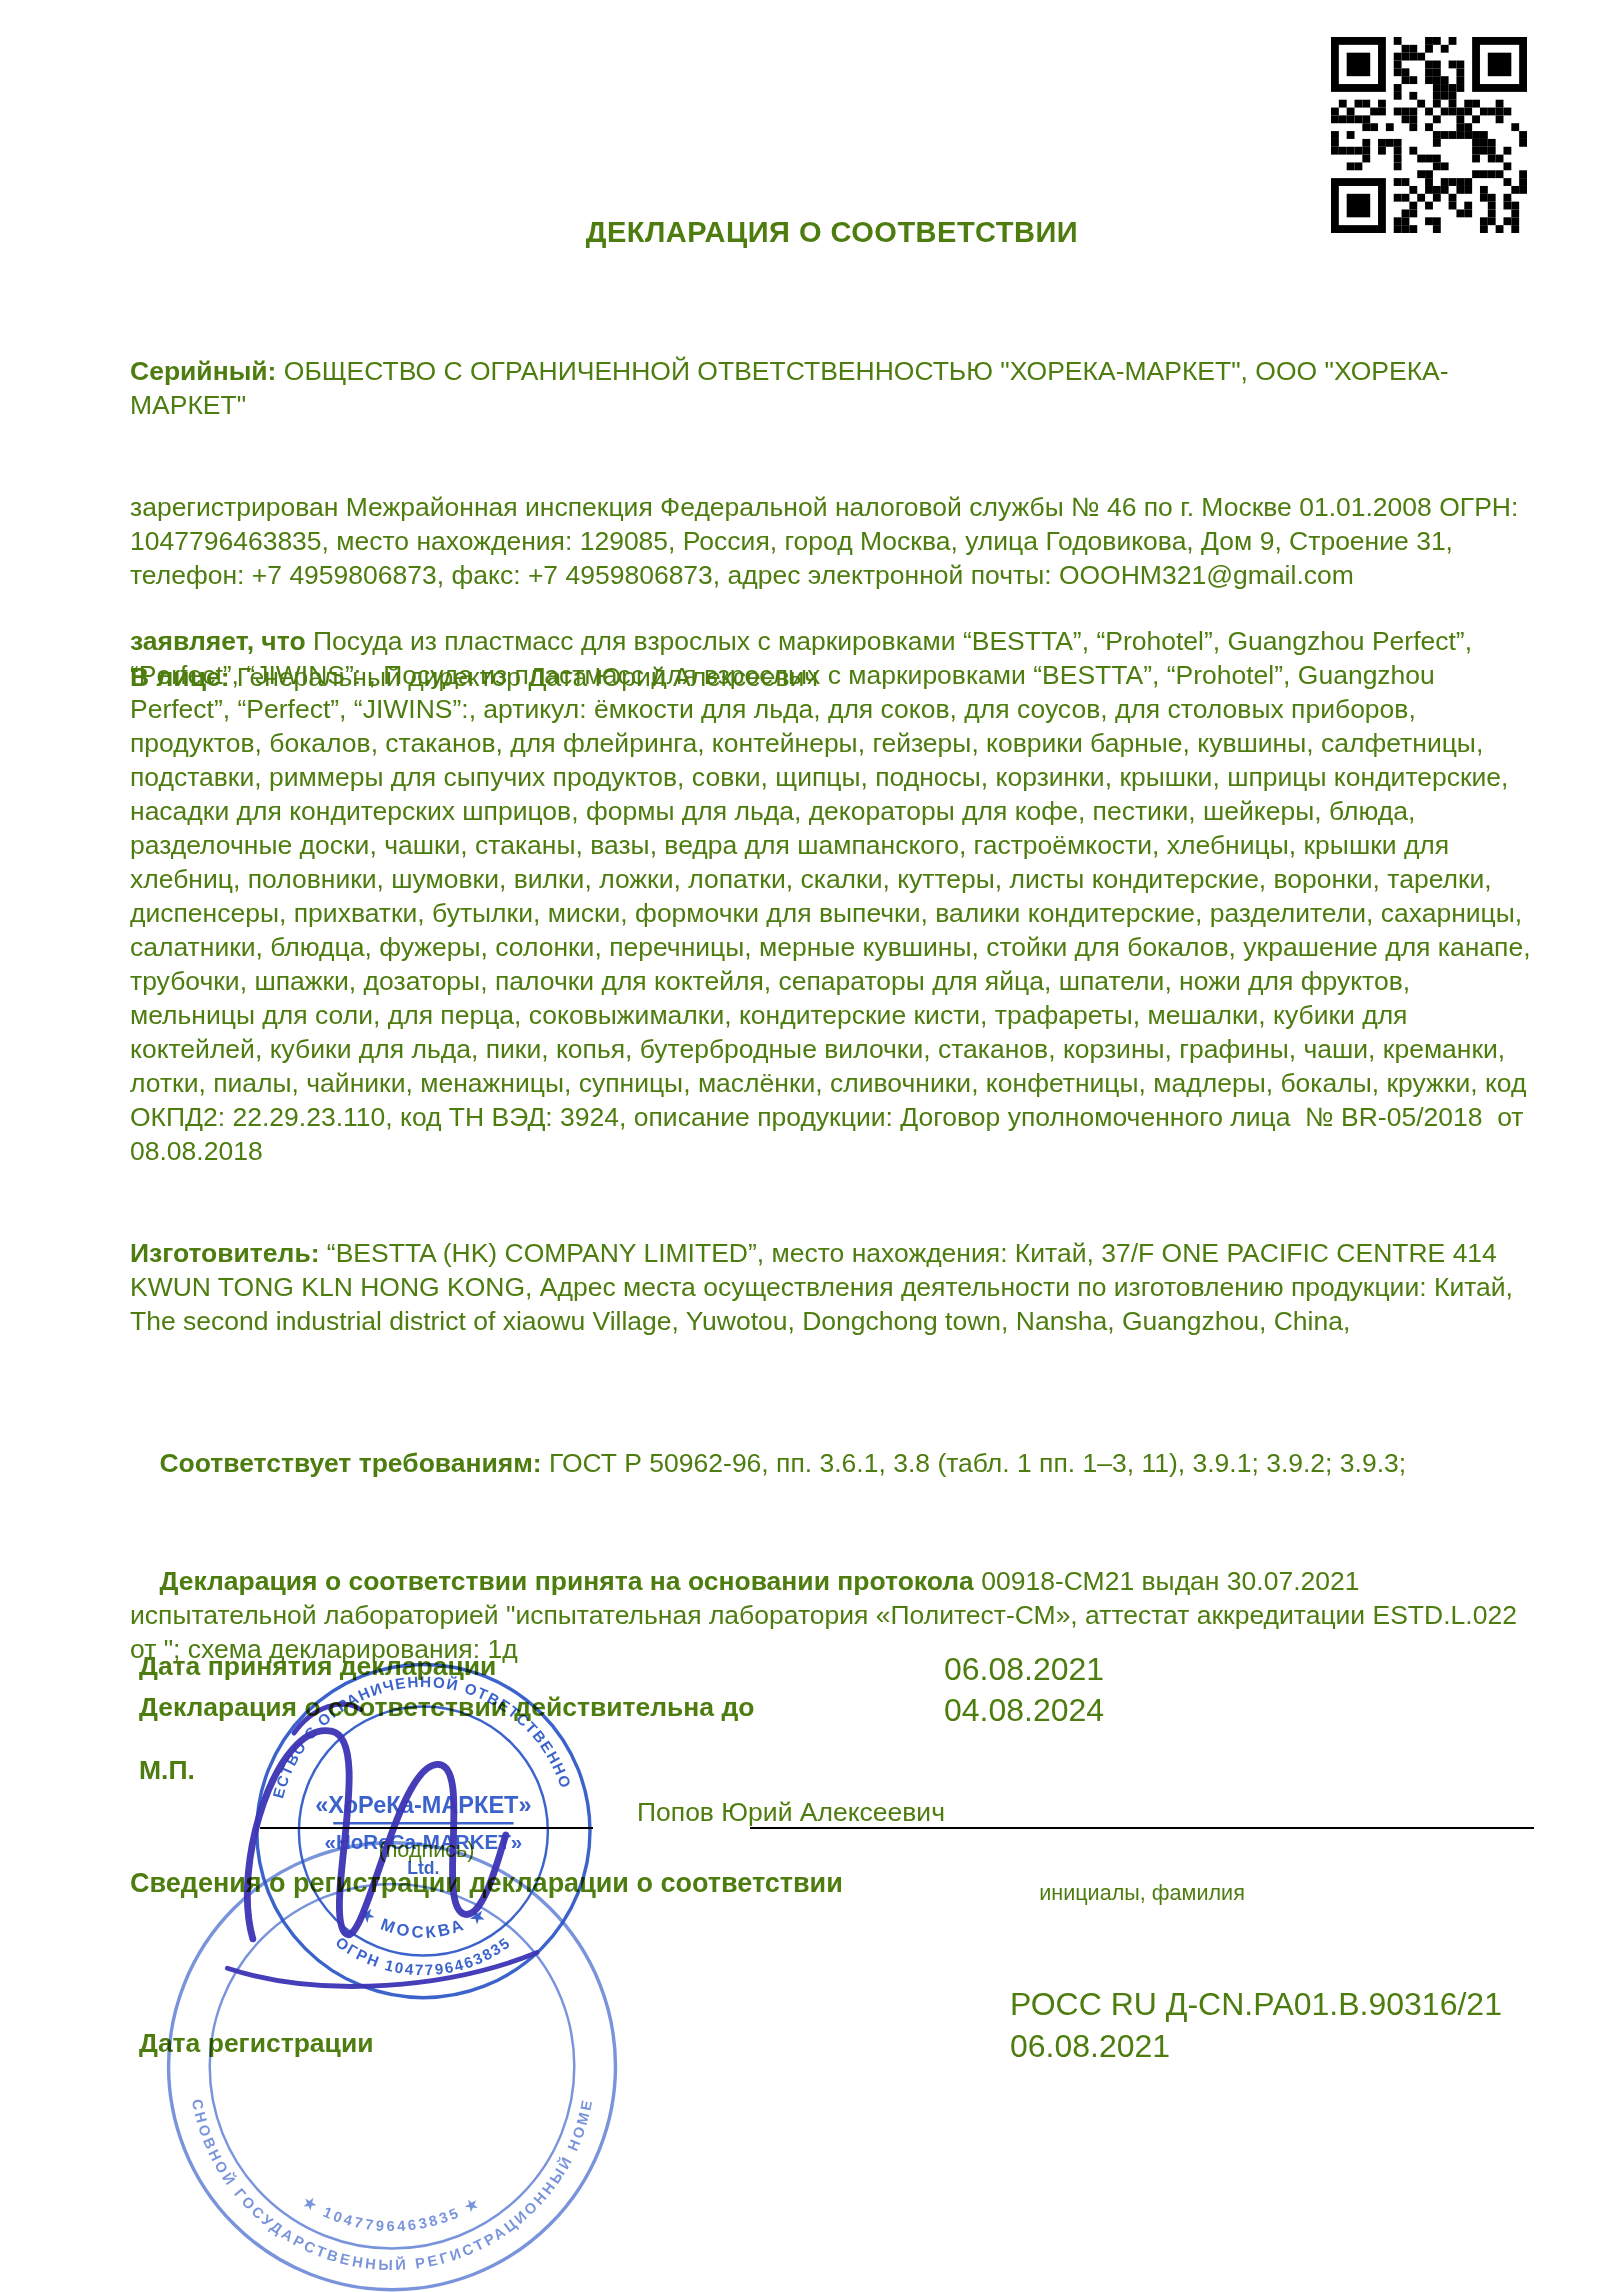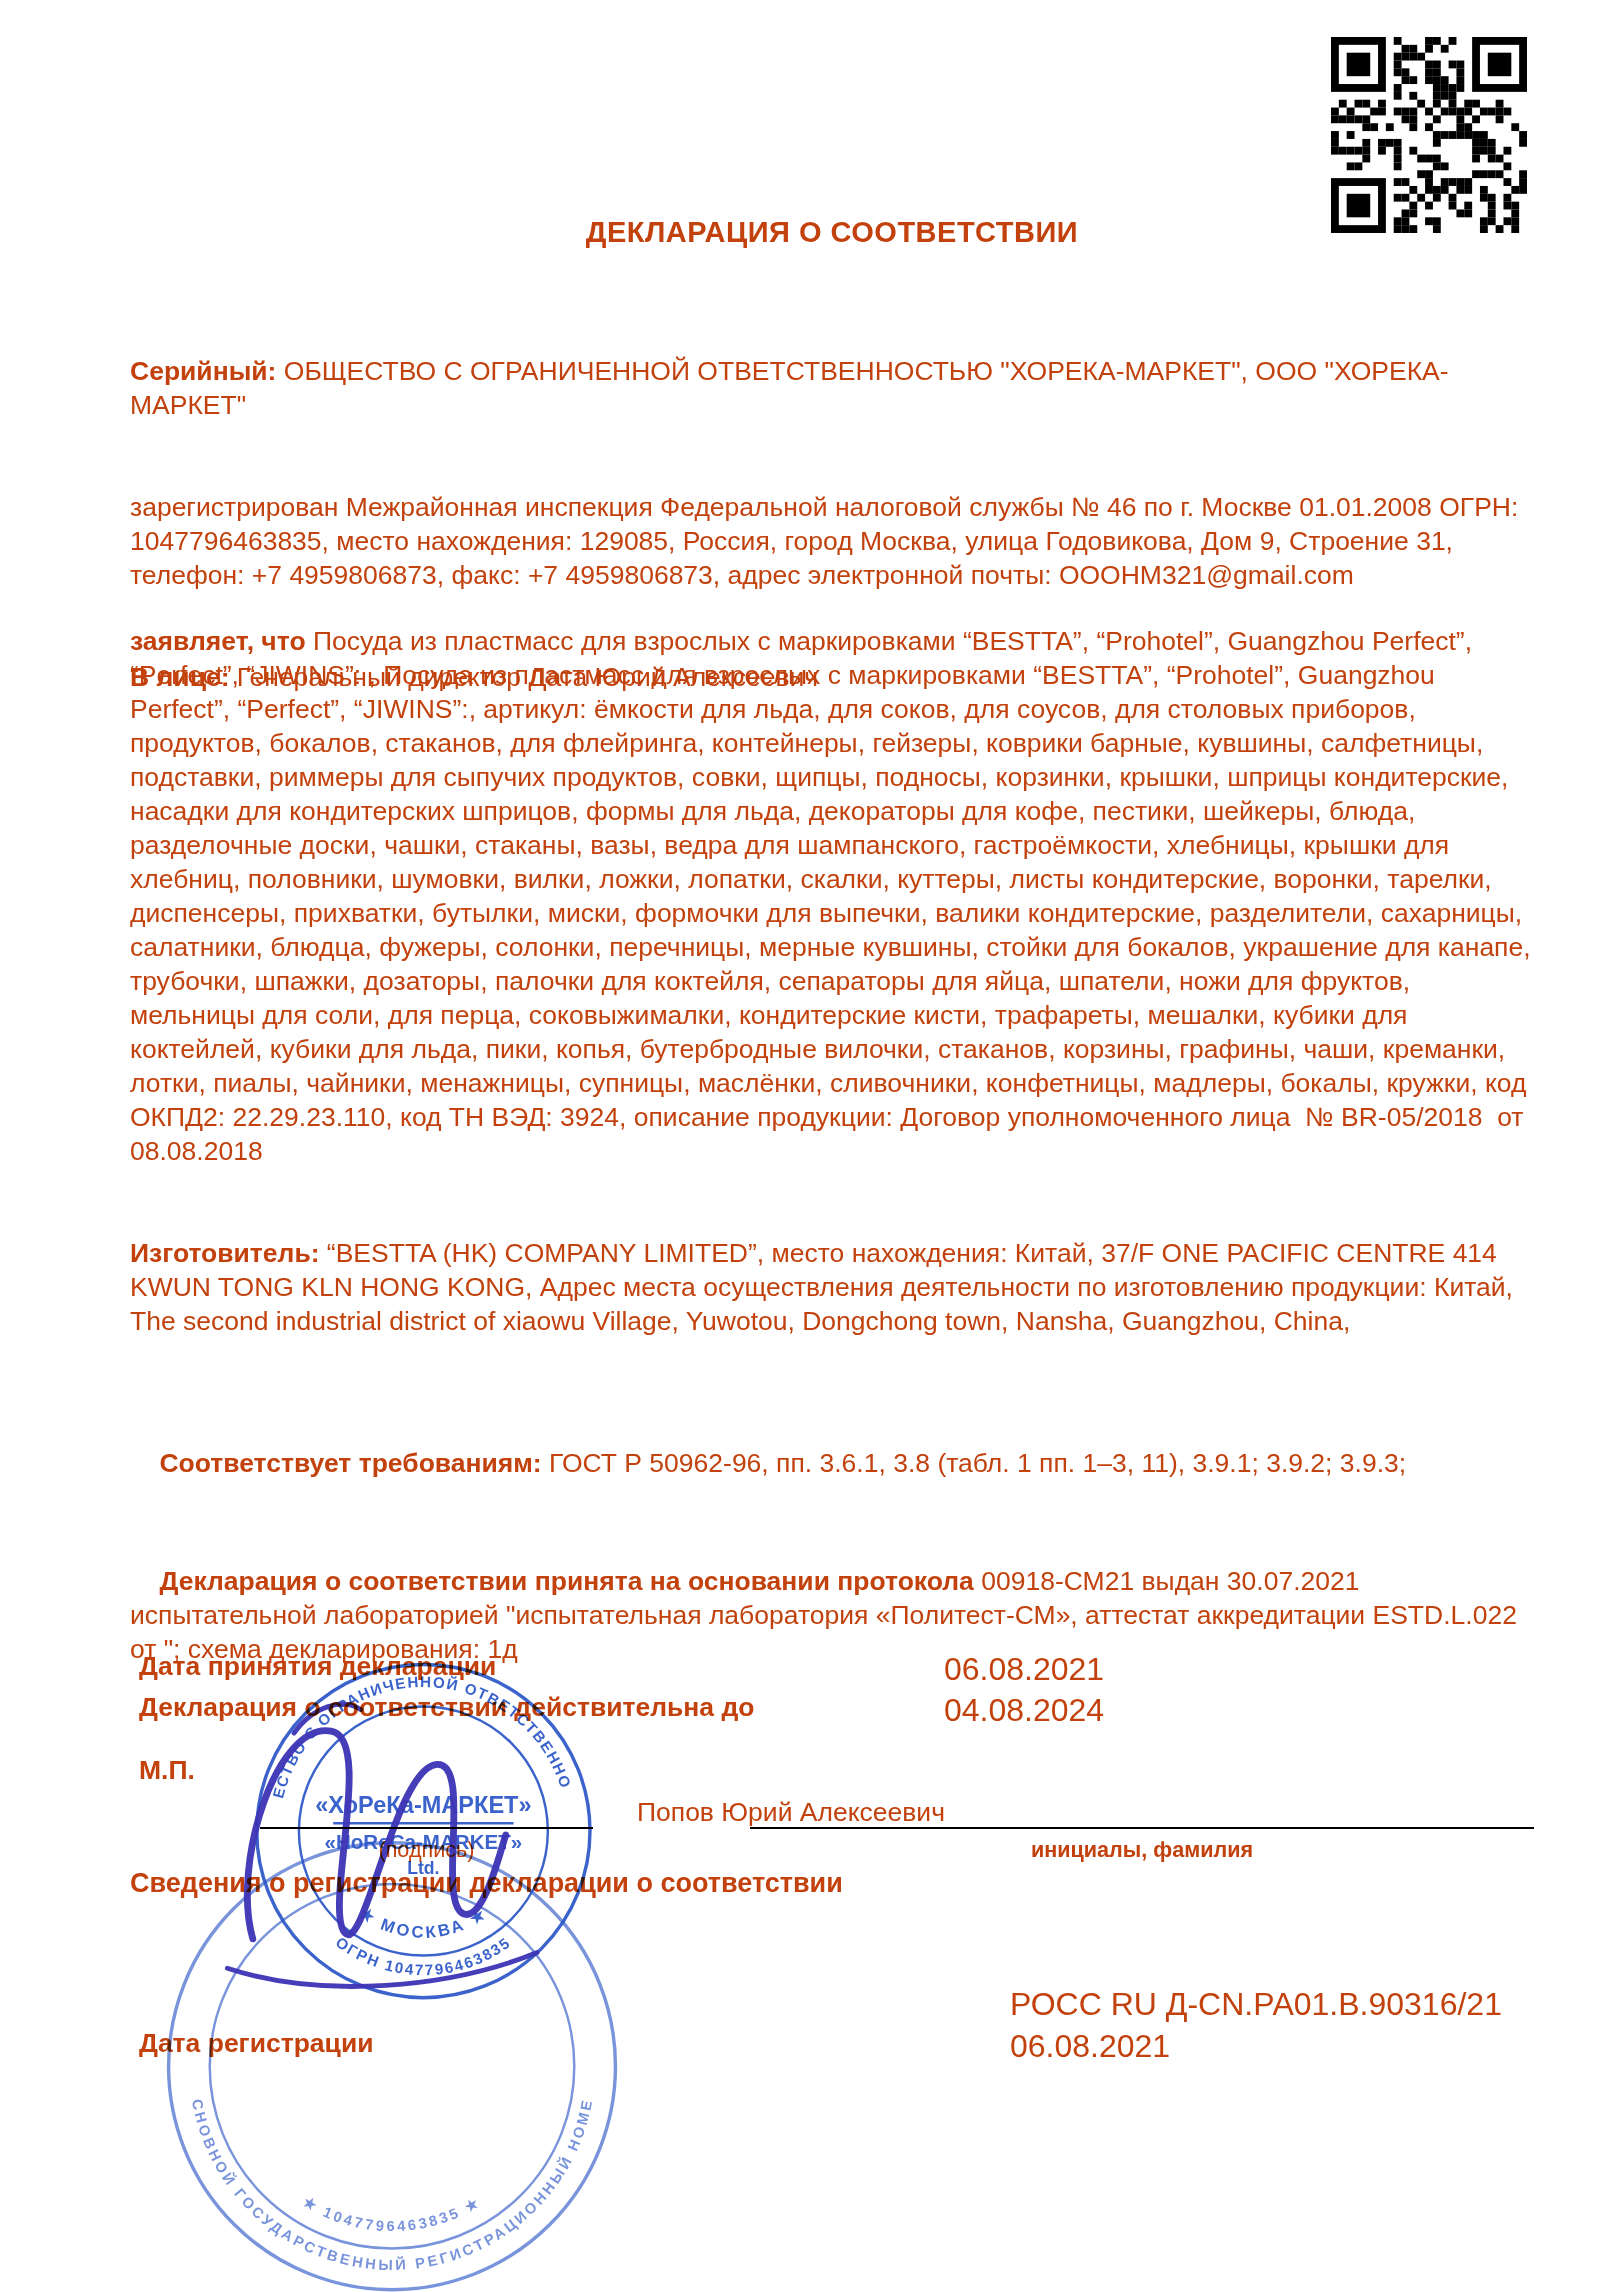--- a/index.html
+++ b/index.html
@@ -1,27 +1,27 @@
 <!DOCTYPE html>
 <html><head>
 <meta charset="utf-8">
 <style>
   html,body{margin:0;padding:0;background:#9a9a9a;}
   .page{position:relative;width:1620px;height:2293px;margin:0 auto;background:#ffffff;
-        font-family:"Liberation Sans",sans-serif;color:#c2410c;overflow:hidden;}
+        font-family:"Liberation Sans",sans-serif;color:#4d7c0f;overflow:hidden;}
   .abs{position:absolute;}
   .title{font-size:29px;font-weight:bold;letter-spacing:0.5px;text-align:center;}
   .para{font-size:26.5px;line-height:34px;white-space:pre-wrap;}
   .para .lead{font-weight:bold;}
   .rowlabel{font-size:26.5px;font-weight:bold;white-space:nowrap;}
   .rowvalue{font-size:32px;white-space:nowrap;}
   .mp{font-size:26.5px;font-weight:bold;}
   .sig-rule{border-bottom:2.9px solid #000;height:0;}
   .caption{font-size:21.6px;text-align:center;}
-  .caption.bold{font-weight:bold;}
+  .caption.bold{font-weight:normal;margin-top:43px;}
   .heading{font-size:27px;font-weight:bold;}
   .name{font-size:26.5px;text-align:center;}
   .ink{position:absolute;left:0;top:0;pointer-events:none;mix-blend-mode:multiply;}
   .qr{position:absolute;}
 </style>
 </head>
 <body>
 
 <div class="page">
 

